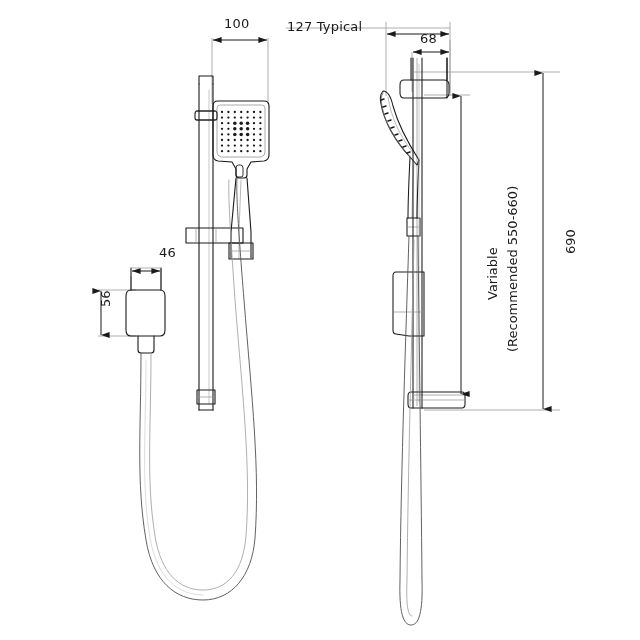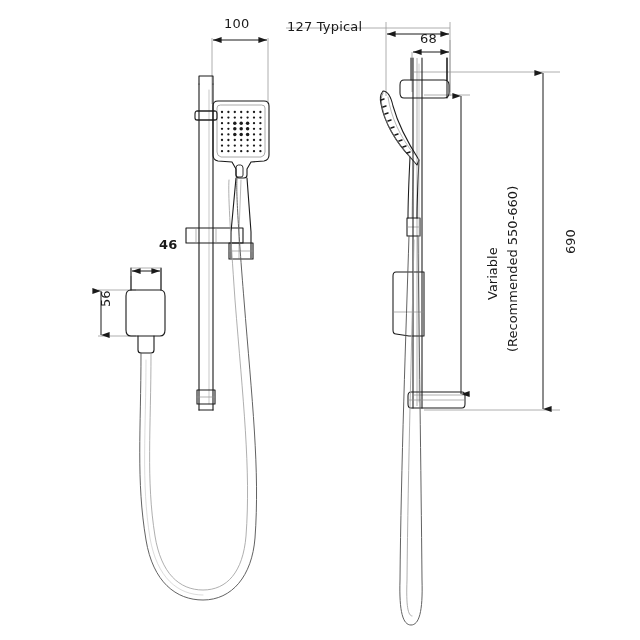--- a/index.html
+++ b/index.html
@@ -271,21 +271,21 @@
       </g>
 
   </svg>
 
   <div class="dim-text" style="left:224px; top:16px;text-align:center;">100</div>
 
   <div class="dim-text" style="left:287px; top:7px;margin-top:12px;">127 Typical</div>
 
   <div class="dim-text" style="left:420px; top:31px;text-align:right;">68</div>
 
-  <div class="dim-text" style="left:159px; top:237px;font-weight:bold;">46</div>
+  <div class="dim-text" style="left:159px; top:245px;">46</div>
 
   <div class="vert-text" style="left:98px; top:307px;">56</div>
 
   <div class="vert-text" style="left:485px; top:300px;">Variable</div>
 
   <div class="vert-text" style="left:505px; top:352px;">(Recommended 550-660)</div>
 
   <div class="vert-text" style="left:563px; top:254px;">690</div>
 
 </div>

